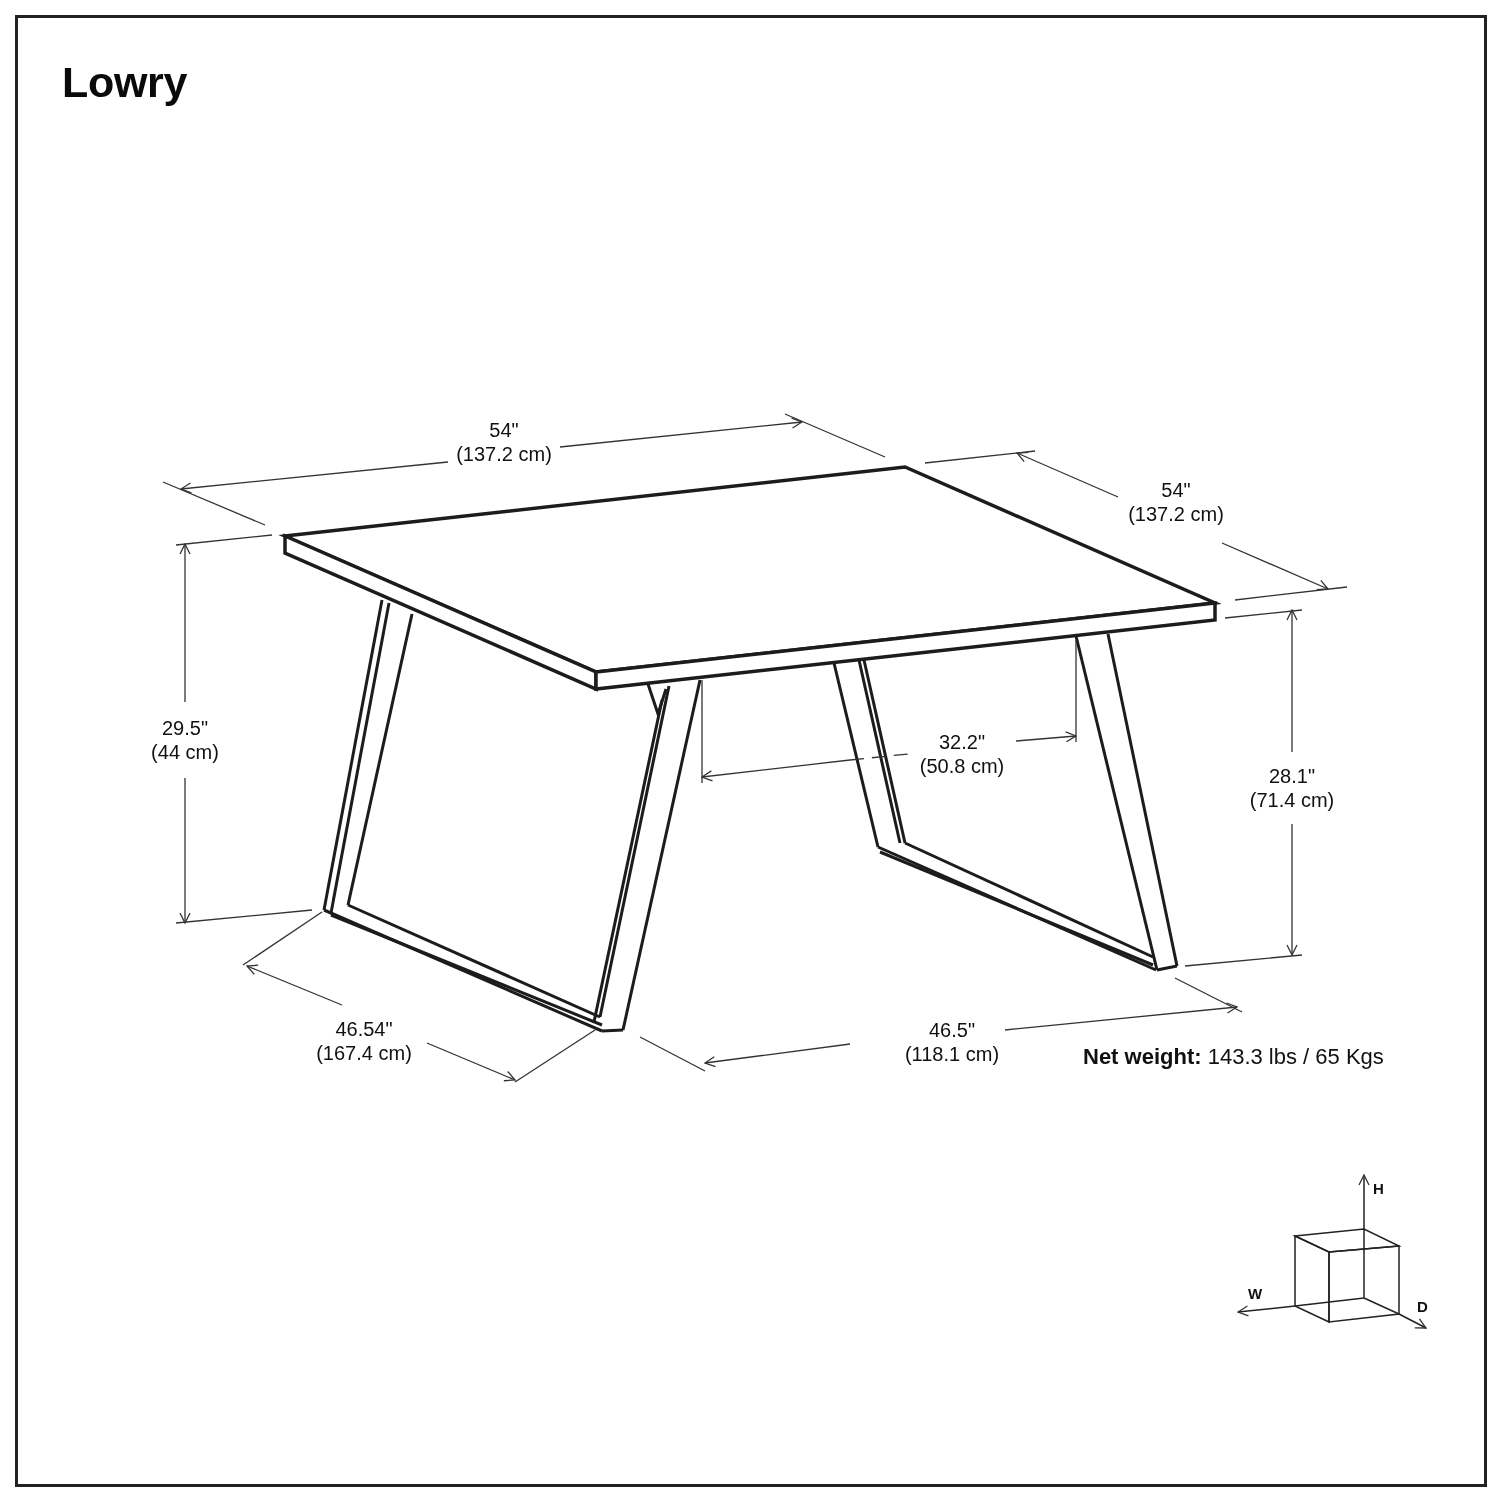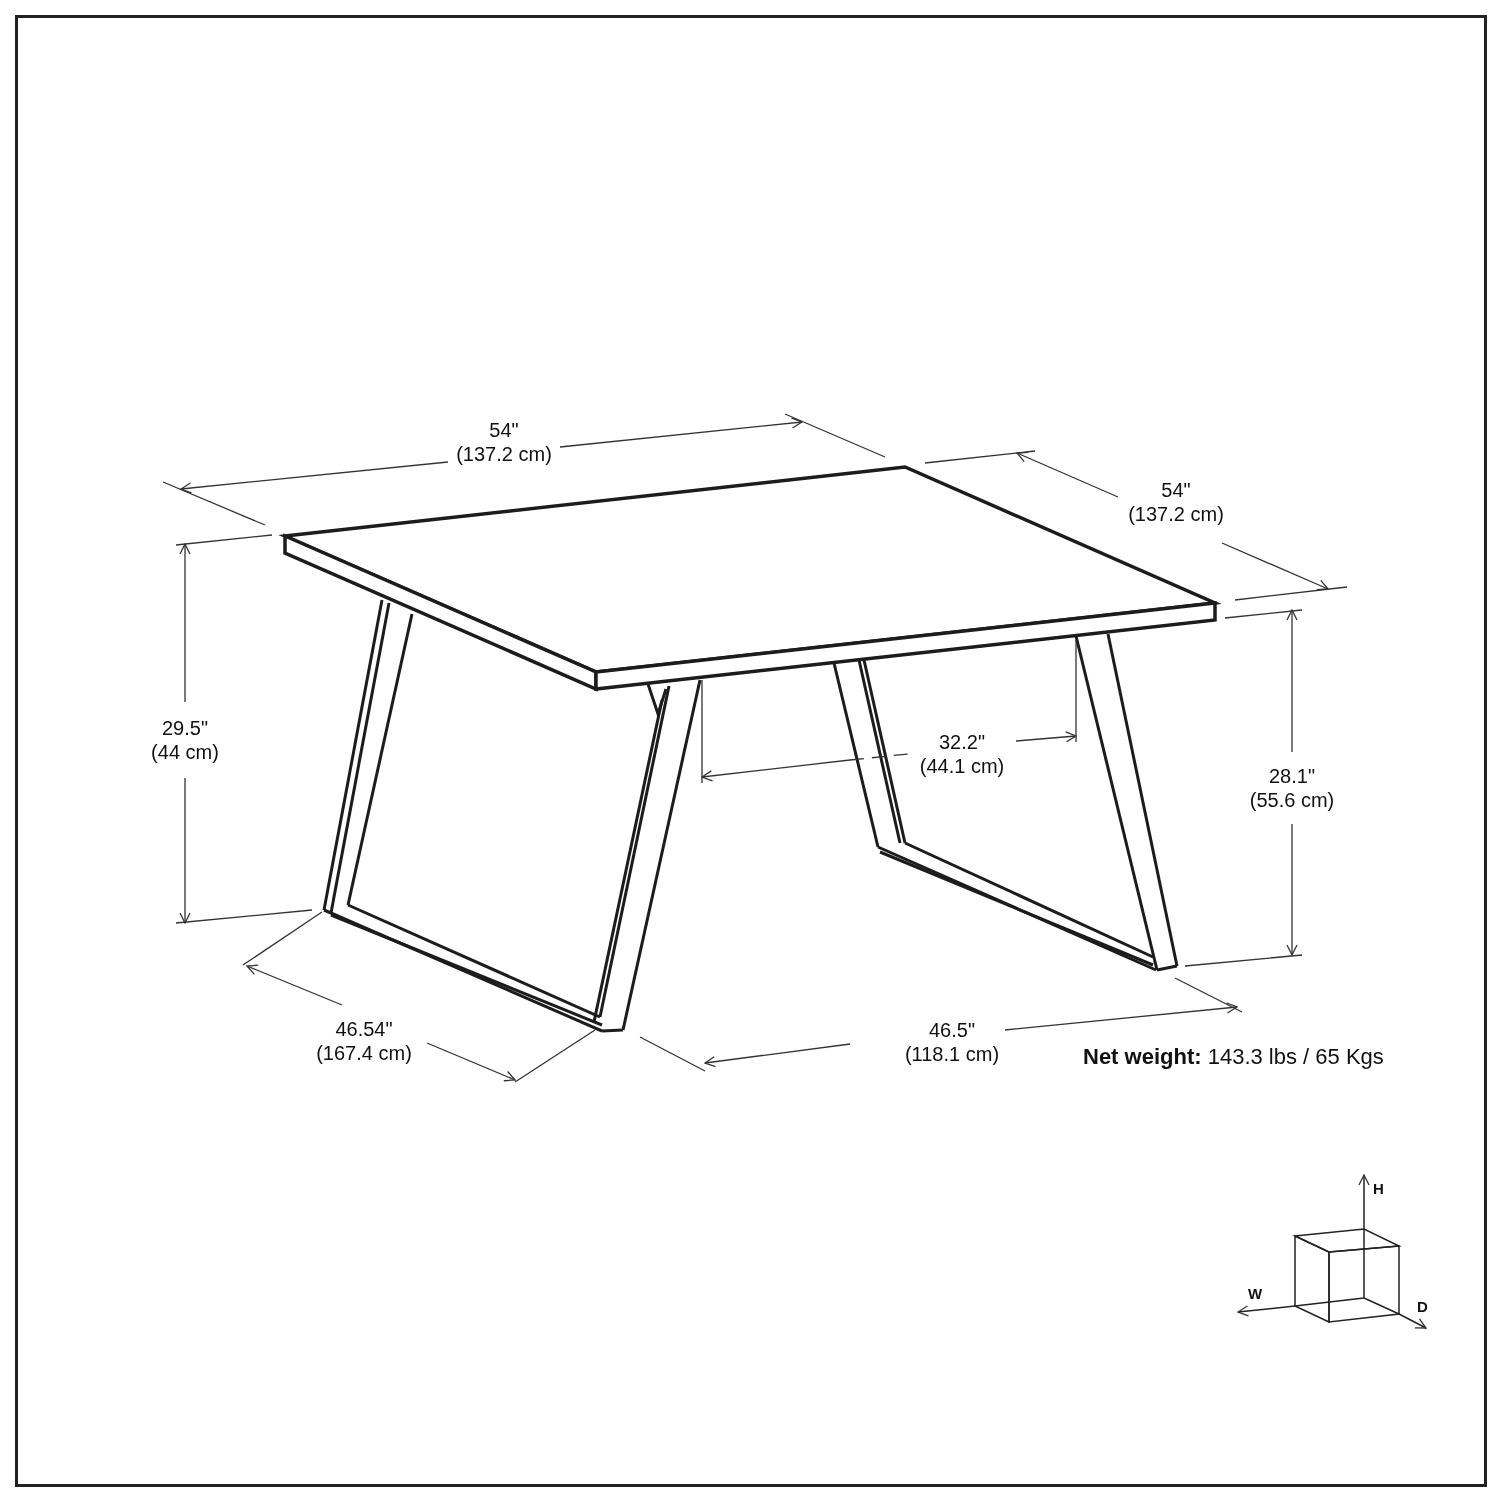--- a/index.html
+++ b/index.html
@@ -17,20 +17,21 @@
     .axis-label { position: absolute; font-size: 15px; font-weight: 700; color: #111; }
     .weight { position: absolute; left: 1083px; top: 1044px; font-size: 22px; color: #111; white-space: nowrap; }
     .weight b { font-weight: 700; }
   </style>
 </head>
 <body>
 
 <div class="frame" data-name="page-border"></div>
 
 <h1 class="title" data-name="product-title">
+  <span data-name="product-name">Lowry</span>
 </h1>
 
 <svg class="drawing" width="1500" height="1500" viewBox="0 0 1500 1500" data-name="table-drawing">
   <defs>
     <marker id="arr" viewBox="0 0 12 12" refX="11" refY="6" markerWidth="12" markerHeight="12" orient="auto-start-reverse" markerUnits="userSpaceOnUse">
       <path d="M1,1 L11,6 L1,11" fill="none" stroke="#333" stroke-width="1.3"></path>
     </marker>
   </defs>
 
   <g data-name="table-top" fill="none" stroke="#1c1c1c" stroke-width="3.5" stroke-linejoin="miter">
@@ -132,25 +133,25 @@
 <div class="dim" style="left:1176px; top:502px;" data-name="top-depth-label">
   <span data-name="top-depth-inches">54"</span>
   <span data-name="top-depth-cm">(137.2 cm)</span>
 </div>
 <div class="dim" style="left:185px; top:740px;" data-name="overall-height-label">
   <span data-name="overall-height-inches">29.5"</span>
   <span data-name="overall-height-cm">(44 cm)</span>
 </div>
 <div class="dim" style="left:1292px; top:788px;" data-name="leg-height-label">
   <span data-name="leg-height-inches">28.1"</span>
-  <span data-name="leg-height-cm">(55.6 cm)</span>
+  <span data-name="leg-height-cm">(71.4 cm)</span>
 </div>
 <div class="dim" style="left:962px; top:754px;" data-name="leg-spacing-label">
   <span data-name="leg-spacing-inches">32.2"</span>
-  <span data-name="leg-spacing-cm">(44.1 cm)</span>
+  <span data-name="leg-spacing-cm">(50.8 cm)</span>
 </div>
 <div class="dim" style="left:364px; top:1041px;" data-name="base-depth-label">
   <span data-name="base-depth-inches">46.54"</span>
   <span data-name="base-depth-cm">(167.4 cm)</span>
 </div>
 <div class="dim" style="left:952px; top:1042px;" data-name="base-width-label">
   <span data-name="base-width-inches">46.5"</span>
   <span data-name="base-width-cm">(118.1 cm)</span>
 </div>
 

